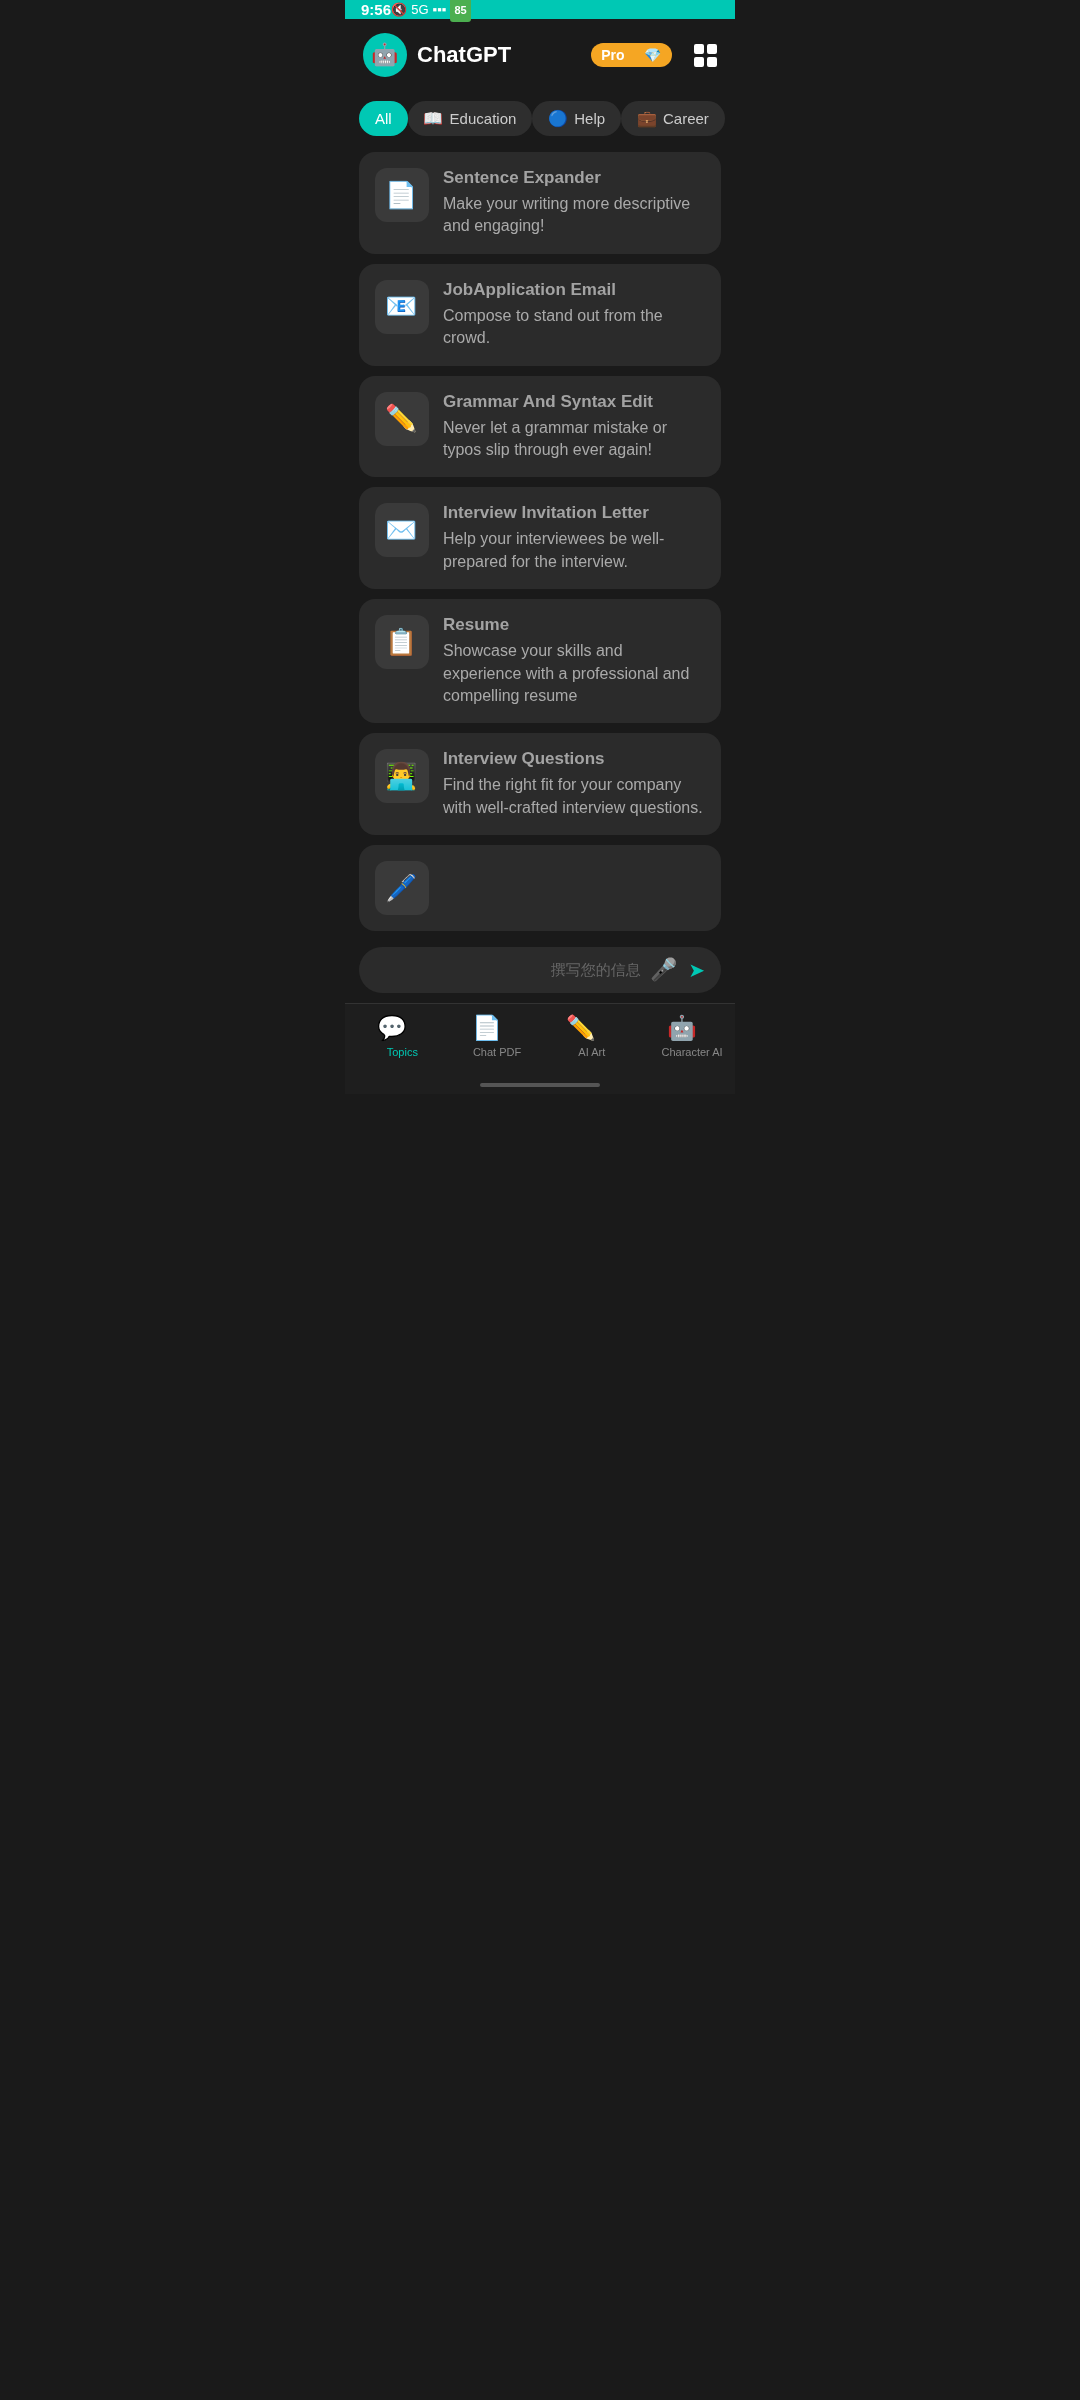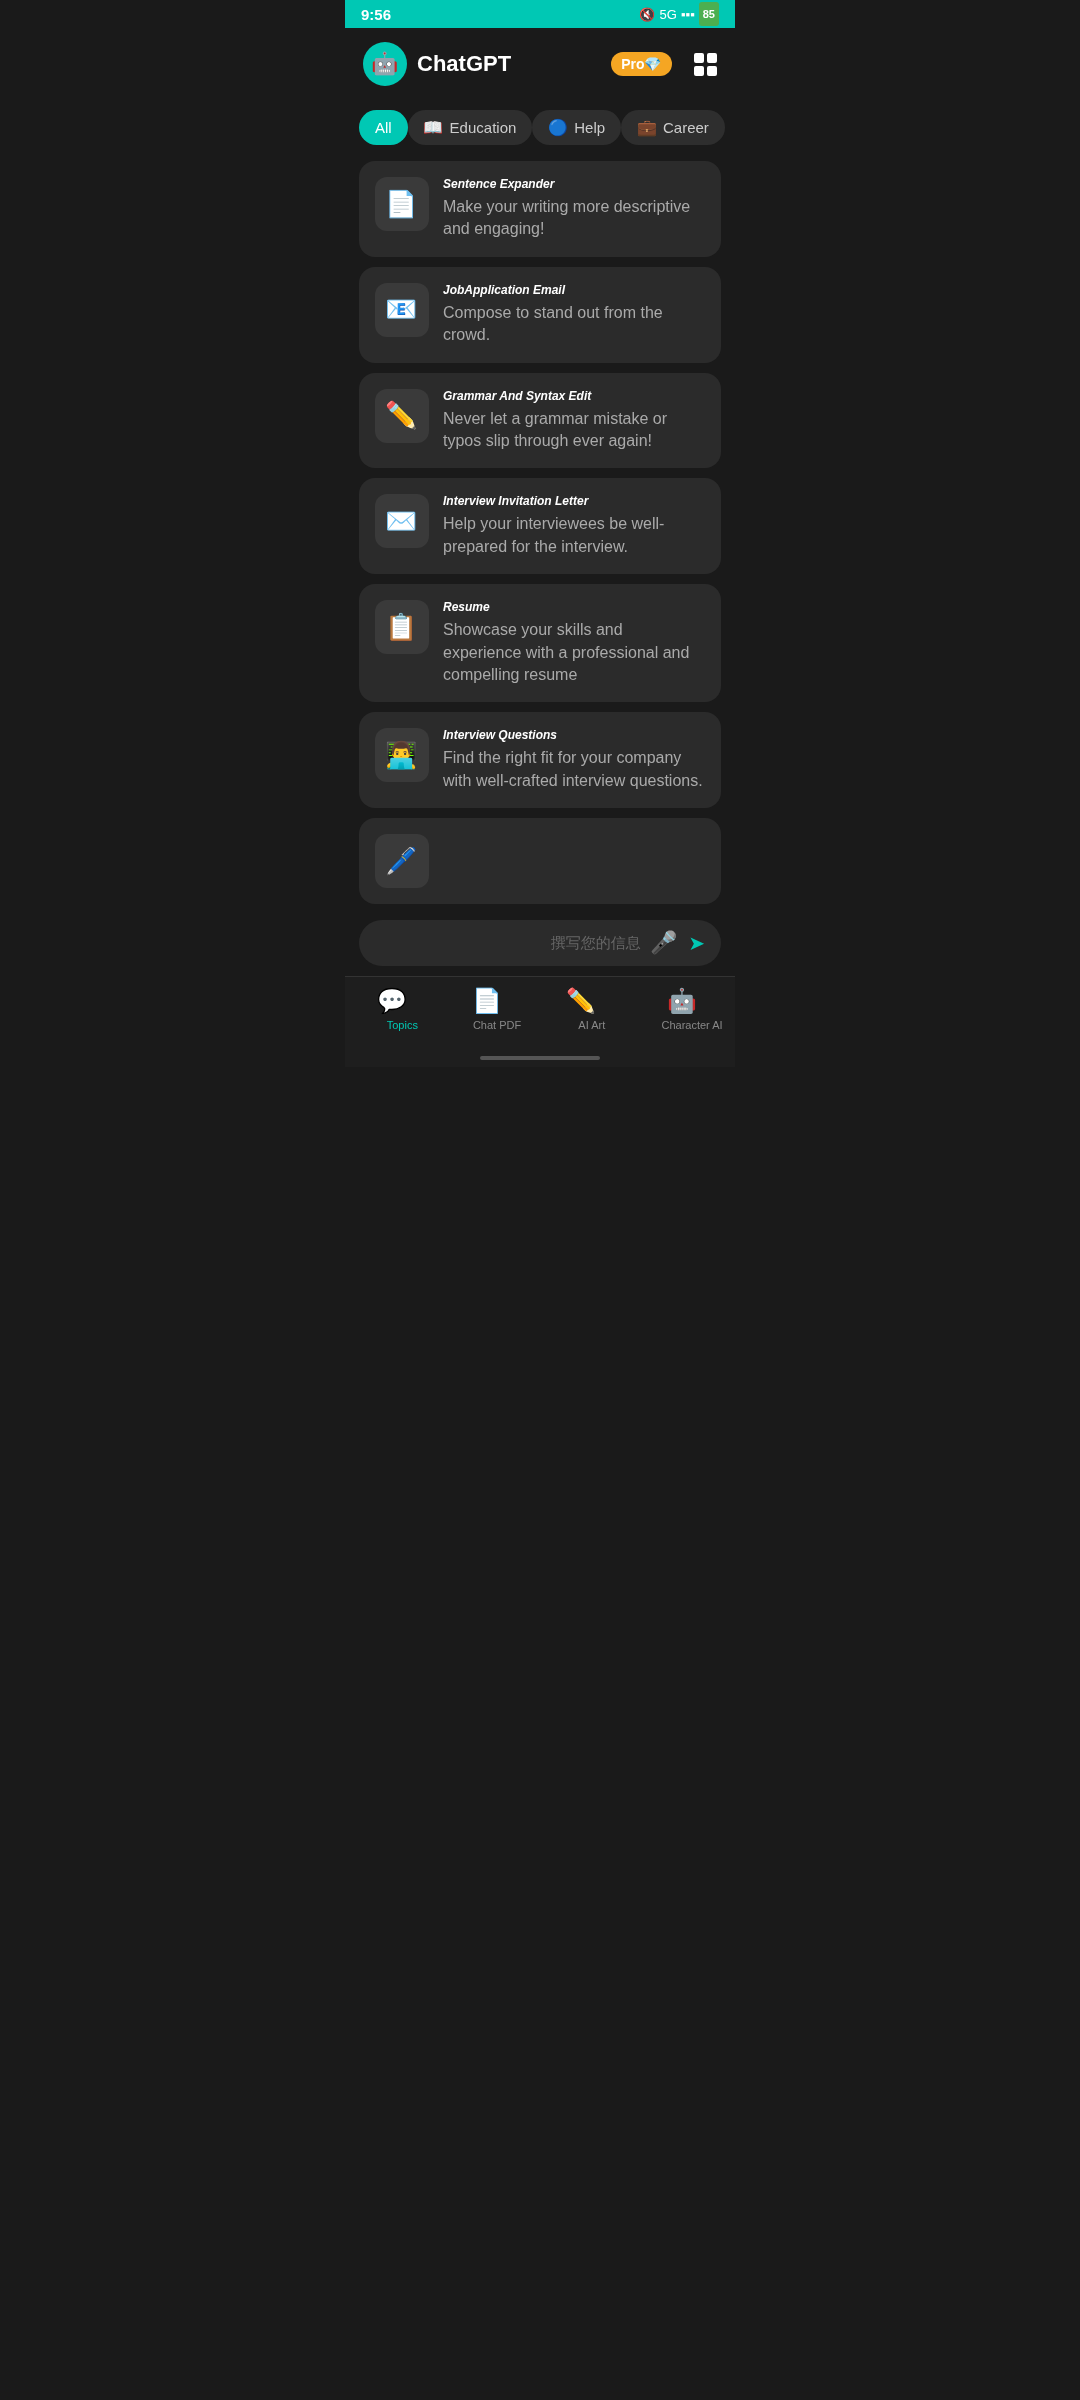--- a/index.html
+++ b/index.html
@@ -13,24 +13,24 @@
       margin: 0 auto;
       color: #ffffff;
       position: relative;
       overflow-x: hidden;
     }
 
     
     .status-bar {
       background: #00c8b4;
       display: flex;
-      justify-content: space-between;
+      justify-content: flex-start;
       align-items: center;
       padding: 8px 16px;
-      height: 28px;
+      height: 19px;
     }
     .status-time {
       font-size: 15px;
       font-weight: 600;
       color: #fff;
     }
     .status-icons {
       display: flex;
       align-items: center;
       gap: 4px;
@@ -73,21 +73,21 @@
     }
     .pro-badge {
       background: #f5a623;
       color: #fff;
       font-size: 14px;
       font-weight: 700;
       padding: 4px 10px;
       border-radius: 14px;
       display: flex;
       align-items: center;
-      gap: 0;
+      gap: 20px;
     }
     .grid-icon {
       margin-left: auto;
       display: grid;
       grid-template-columns: repeat(2, 10px);
       grid-template-rows: repeat(2, 10px);
       gap: 3px;
     }
     .grid-dot {
       width: 10px;
@@ -152,25 +152,24 @@
       border-radius: 12px;
       background: #3a3a3a;
       display: flex;
       align-items: center;
       justify-content: center;
       font-size: 26px;
       flex-shrink: 0;
     }
     .card-text { flex: 1; }
     .card-title {
-      font-size: 12px;
+      font-size: 17px;
       font-weight: 700;
-      color: #ffffff;
+      color: #a3a3a3;
       margin-bottom: 5px;
-      font-style: italic;
     }
     .card-desc {
       font-size: 16px;
       color: #aaa;
       line-height: 1.4;
     }
 
     
     .input-bar {
       padding: 10px 14px;

